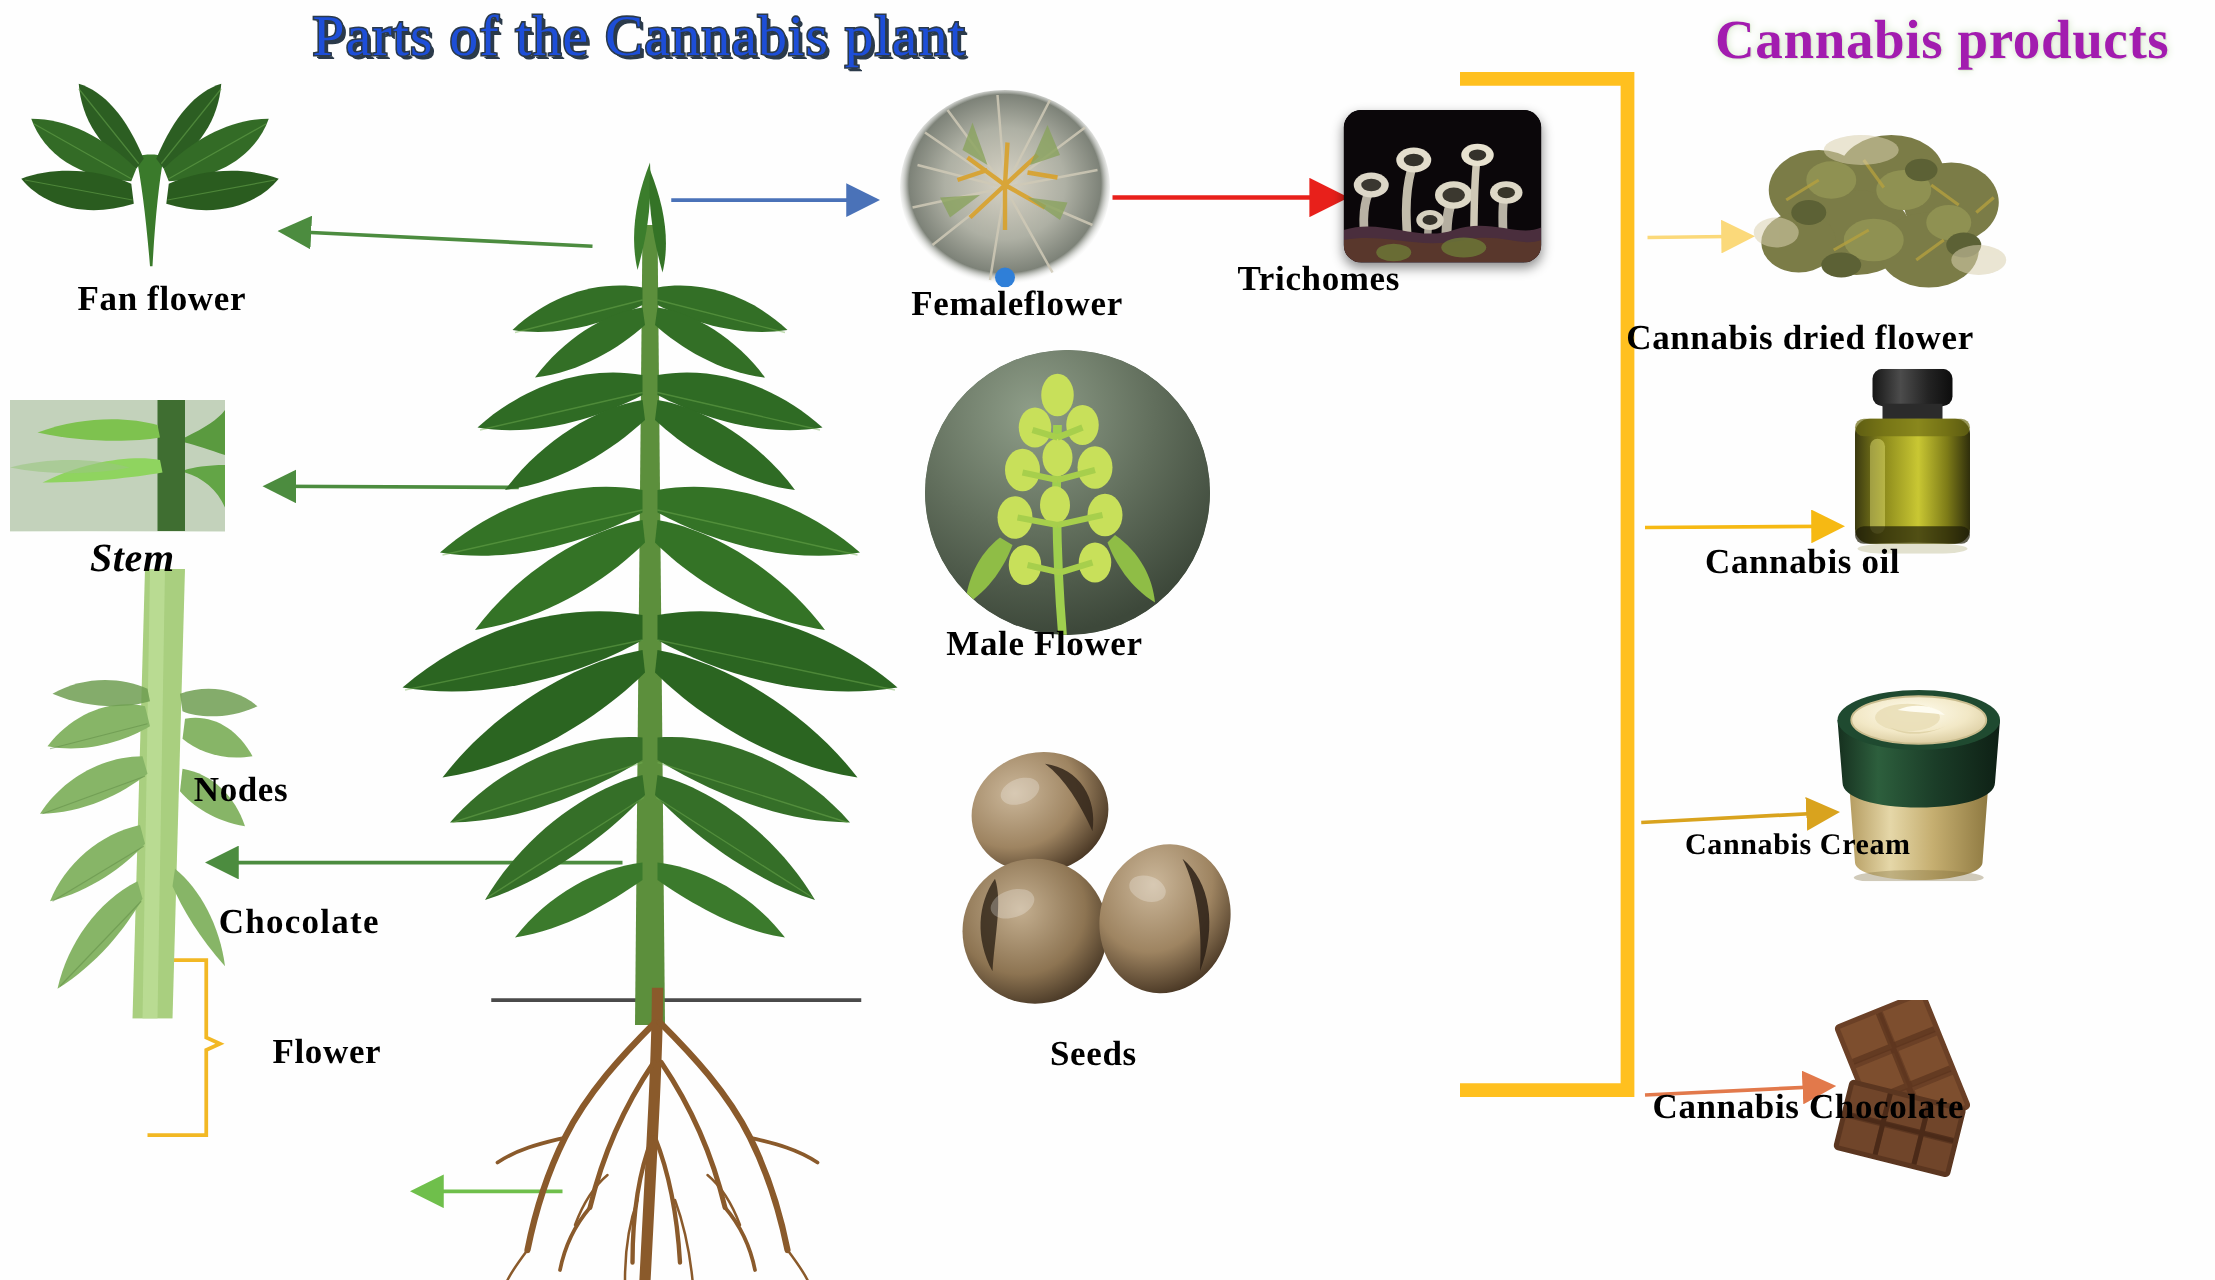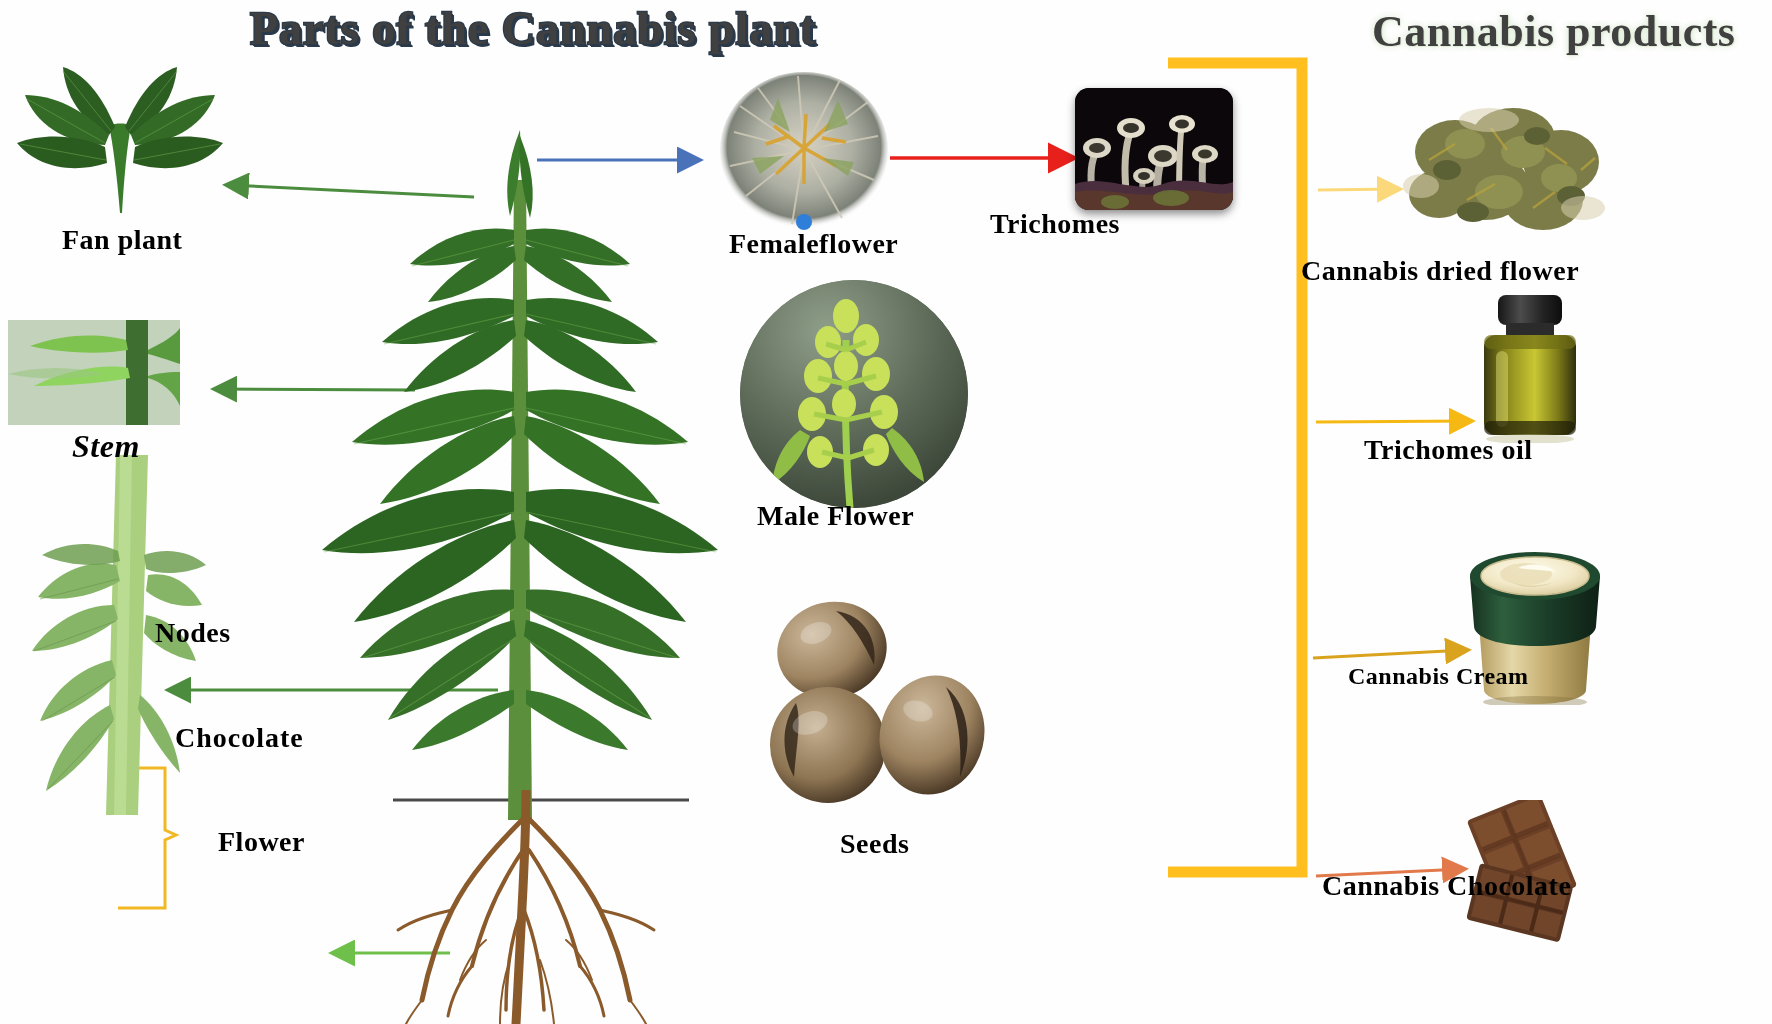--- a/index.html
+++ b/index.html
@@ -3,32 +3,32 @@
 <meta charset="utf-8">
 <style>
   html,body{margin:0;padding:0;background:#fff;}
   body{width:1772px;height:1024px;position:relative;overflow:hidden;
        font-family:"Liberation Serif","DejaVu Serif",serif;background:#fefefe;}
   .lbl{position:absolute;font-family:"Liberation Serif","DejaVu Serif",serif;
        font-weight:bold;color:#000;white-space:nowrap;letter-spacing:.5px;}
 
   
   #title-left{
-    position:absolute;left:250px;top:2px;font-size:46px;font-weight:bold;
+    position:absolute;left:250px;top:2px;font-size:46px;font-weight:normal;
     font-family:"Liberation Serif","DejaVu Serif",serif;
-    color:#404040;
+    color:#1d4ed8;
     -webkit-text-stroke:2.5px #2B3A4A;
     paint-order:stroke fill;
     text-shadow:3px 3px 0 #2B3A4A, 2px 2px 0 #2B3A4A;
     letter-spacing:1px;
   }
   #title-right{
     position:absolute;left:1372px;top:6px;font-size:44px;font-weight:bold;
     font-family:"Liberation Serif","DejaVu Serif",serif;
-    color:#404040; text-shadow:0 0 7px #cfe3c2, 1px 1px 0 #e8f0e2;
+    color:#a21caf; text-shadow:0 0 7px #cfe3c2, 1px 1px 0 #e8f0e2;
     letter-spacing:.5px;
   }
 
   
   #arrows{position:absolute;left:0;top:0;width:1772px;height:1024px;pointer-events:none;}
 
   
   .photo{position:absolute;overflow:hidden;}
   .round{border-radius:50%;}
 
@@ -527,27 +527,27 @@
       </g>
       <g fill="#452616" opacity=".7">
         <rect x="24" y="100" width="88" height="4"></rect>
         <rect x="52" y="78" width="4" height="50"></rect>
           <rect x="84" y="78" width="4" height="50"></rect>
       </g>
     </g>
   </svg>
 </div>
 
-<div class="lbl" style="left:62px;top:224px;font-size:28px;">Fan plant</div>
+<div class="lbl" style="left:62px;top:224px;font-size:28px;">Fan flower</div>
 <div class="lbl" style="left:72px;top:428px;font-size:32px;font-style:italic;">Stem</div>
 <div class="lbl" style="left:155px;top:617px;font-size:28px;">Nodes</div>
 <div class="lbl" style="left:175px;top:722px;font-size:28px;letter-spacing:1px;">Chocolate</div>
 <div class="lbl" style="left:218px;top:826px;font-size:28px;">Flower</div>
 
 <div class="lbl" style="left:729px;top:228px;font-size:28px;">Femaleflower</div>
 <div class="lbl" style="left:978px;top:208px;font-size:28px;margin-left:12px;">Trichomes</div>
 <div class="lbl" style="left:757px;top:500px;font-size:28px;">Male Flower</div>
 <div class="lbl" style="left:840px;top:828px;font-size:28px;">Seeds</div>
 
 <div class="lbl" style="left:1301px;top:243px;font-size:28px;margin-top:12px;">Cannabis dried flower</div>
-<div class="lbl" style="left:1364px;top:434px;font-size:28px;">Trichomes oil</div>
+<div class="lbl" style="left:1364px;top:434px;font-size:28px;">Cannabis oil</div>
 <div class="lbl" style="left:1348px;top:663px;font-size:24px;">Cannabis Cream</div>
 <div class="lbl" style="left:1322px;top:870px;font-size:28px;">Cannabis Chocolate</div>
 
 </body></html>

